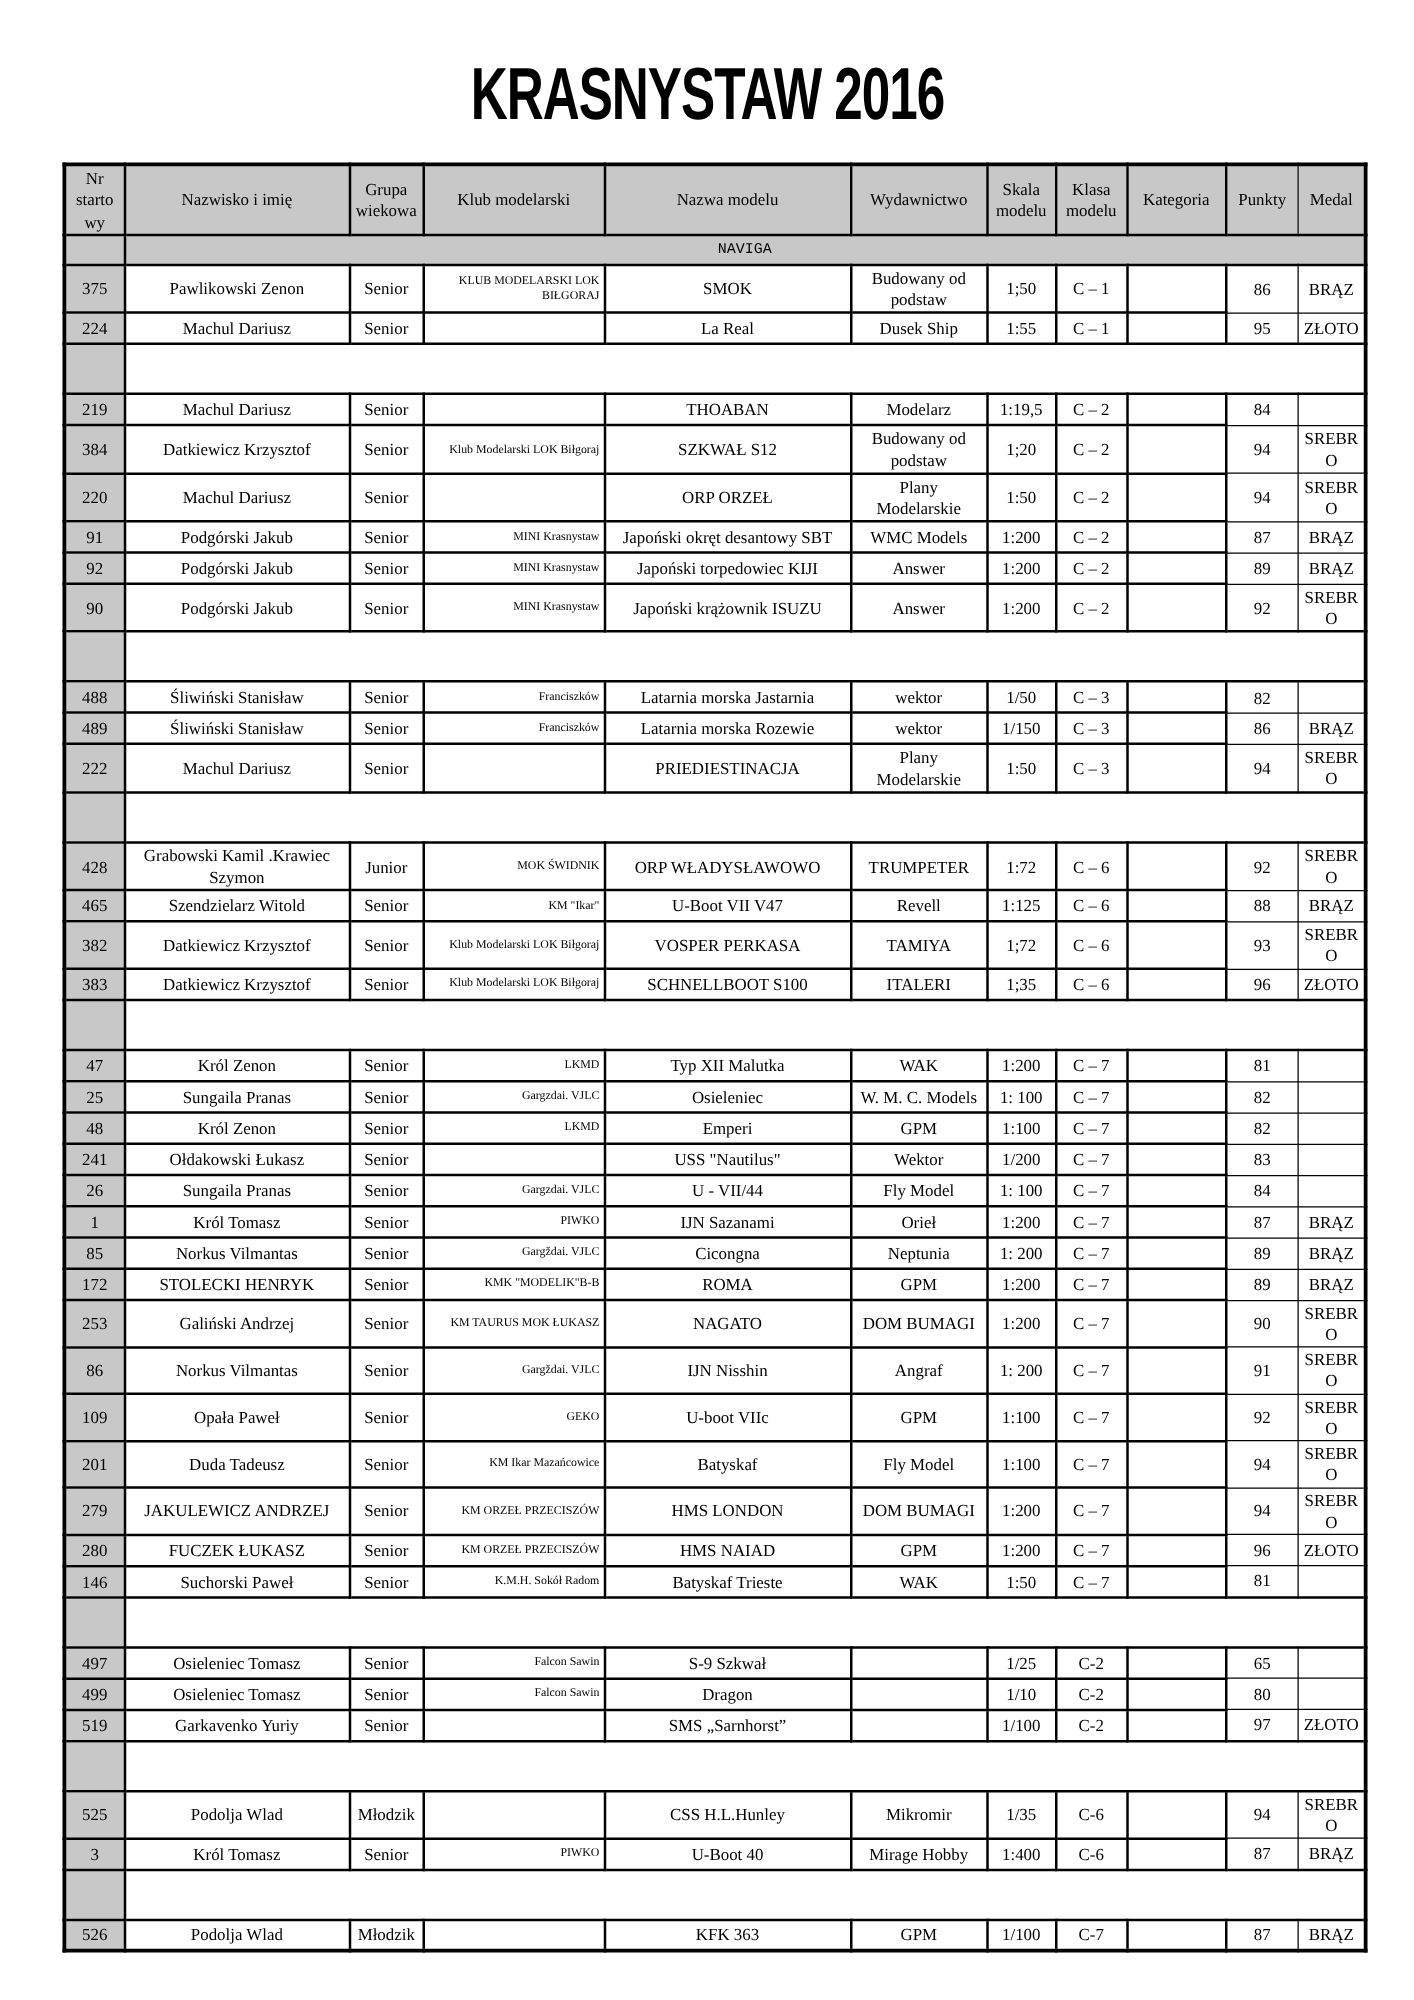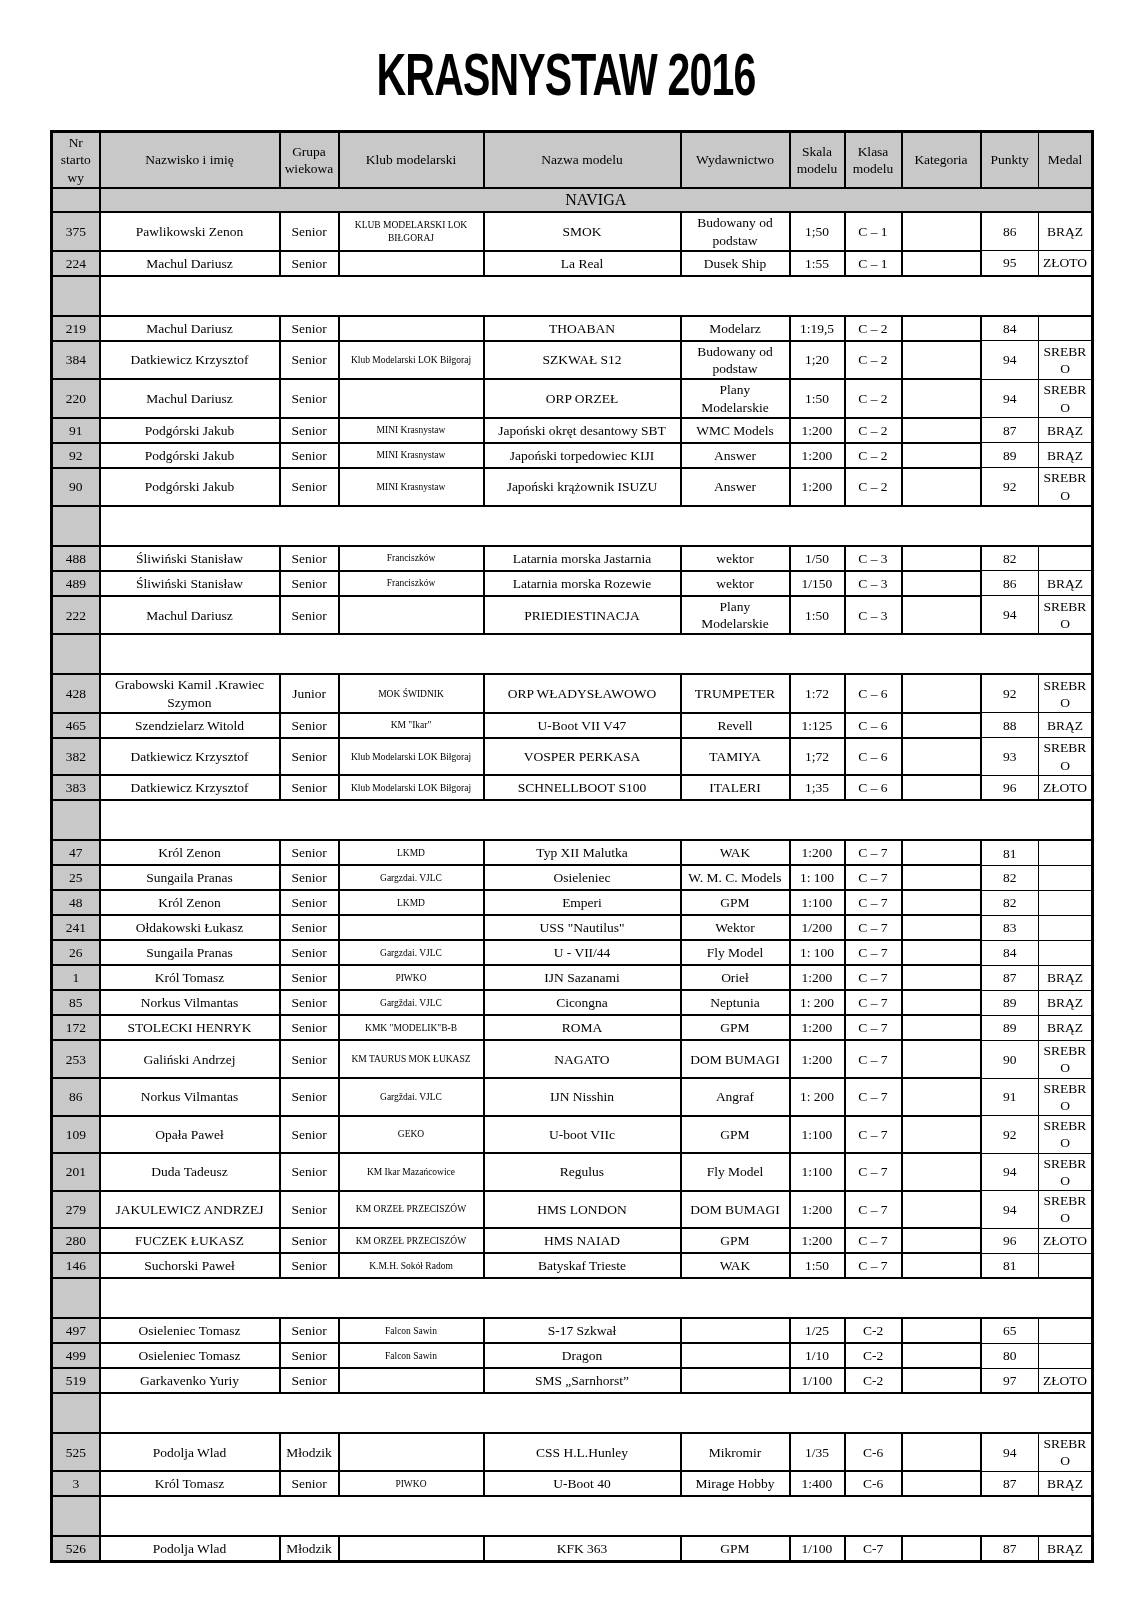--- a/index.html
+++ b/index.html
@@ -18,23 +18,23 @@
   }
   th,td{
     border:2px solid var(--border,#000);
     text-align:center;vertical-align:middle;
     padding:1px 3px;font-size:13.5px;line-height:1.28;
     overflow:hidden;word-wrap:break-word;
   }
   th{background:var(--header-bg,#c8c8c8);font-weight:normal;height:50px;}
   th.h-points,th.h-medal,td.c-points,td.c-medal{border-width:1px;}
   td.c-nr{background:var(--rownum-bg,#c8c8c8);}
-  td.c-club{font-size:9.5px;}
+  td.c-club{font-size:9.5px;text-align:right;}
   tr.data{height:25px;}
-  tr.section td.band{background:var(--section-bg,#c8c8c8);height:20px;font-size:16px;}
+  tr.section td.band{background:var(--section-bg,#c8c8c8);height:20px;font-size:12px;font-family:Liberation Mono, monospace;}
   tr.section td.c-nr{height:20px;}
   tr.spacer td{height:36px;background:#fff;}
   tr.spacer td.c-nr{background:var(--rownum-bg,#c8c8c8);}
 </style>
 </head>
 <body>
 
 <div class="sheet">
   <div class="title-wrap">
     <h1 class="title">KRASNYSTAW 2016</h1>
@@ -426,21 +426,21 @@
           <td class="c-class">C – 7</td>
           <td class="c-category"></td>
           <td class="c-points">92</td>
           <td class="c-medal">SREBRO</td>
         </tr>
         <tr class="data">
           <td class="c-nr">201</td>
           <td class="c-name">Duda Tadeusz</td>
           <td class="c-group">Senior</td>
           <td class="c-club">KM Ikar Mazańcowice</td>
-          <td class="c-model">Regulus</td>
+          <td class="c-model">Batyskaf</td>
           <td class="c-publisher">Fly Model</td>
           <td class="c-scale">1:100</td>
           <td class="c-class">C – 7</td>
           <td class="c-category"></td>
           <td class="c-points">94</td>
           <td class="c-medal">SREBRO</td>
         </tr>
         <tr class="data">
           <td class="c-nr">279</td>
           <td class="c-name">JAKULEWICZ ANDRZEJ</td>
@@ -482,21 +482,21 @@
         </tr>
         <tr class="spacer">
           <td class="c-nr"></td>
           <td colspan="10" class="blank"></td>
         </tr>
         <tr class="data">
           <td class="c-nr">497</td>
           <td class="c-name">Osieleniec Tomasz</td>
           <td class="c-group">Senior</td>
           <td class="c-club">Falcon Sawin</td>
-          <td class="c-model">S-17 Szkwał</td>
+          <td class="c-model">S-9 Szkwał</td>
           <td class="c-publisher"></td>
           <td class="c-scale">1/25</td>
           <td class="c-class">C-2</td>
           <td class="c-category"></td>
           <td class="c-points">65</td>
           <td class="c-medal"></td>
         </tr>
         <tr class="data">
           <td class="c-nr">499</td>
           <td class="c-name">Osieleniec Tomasz</td>

